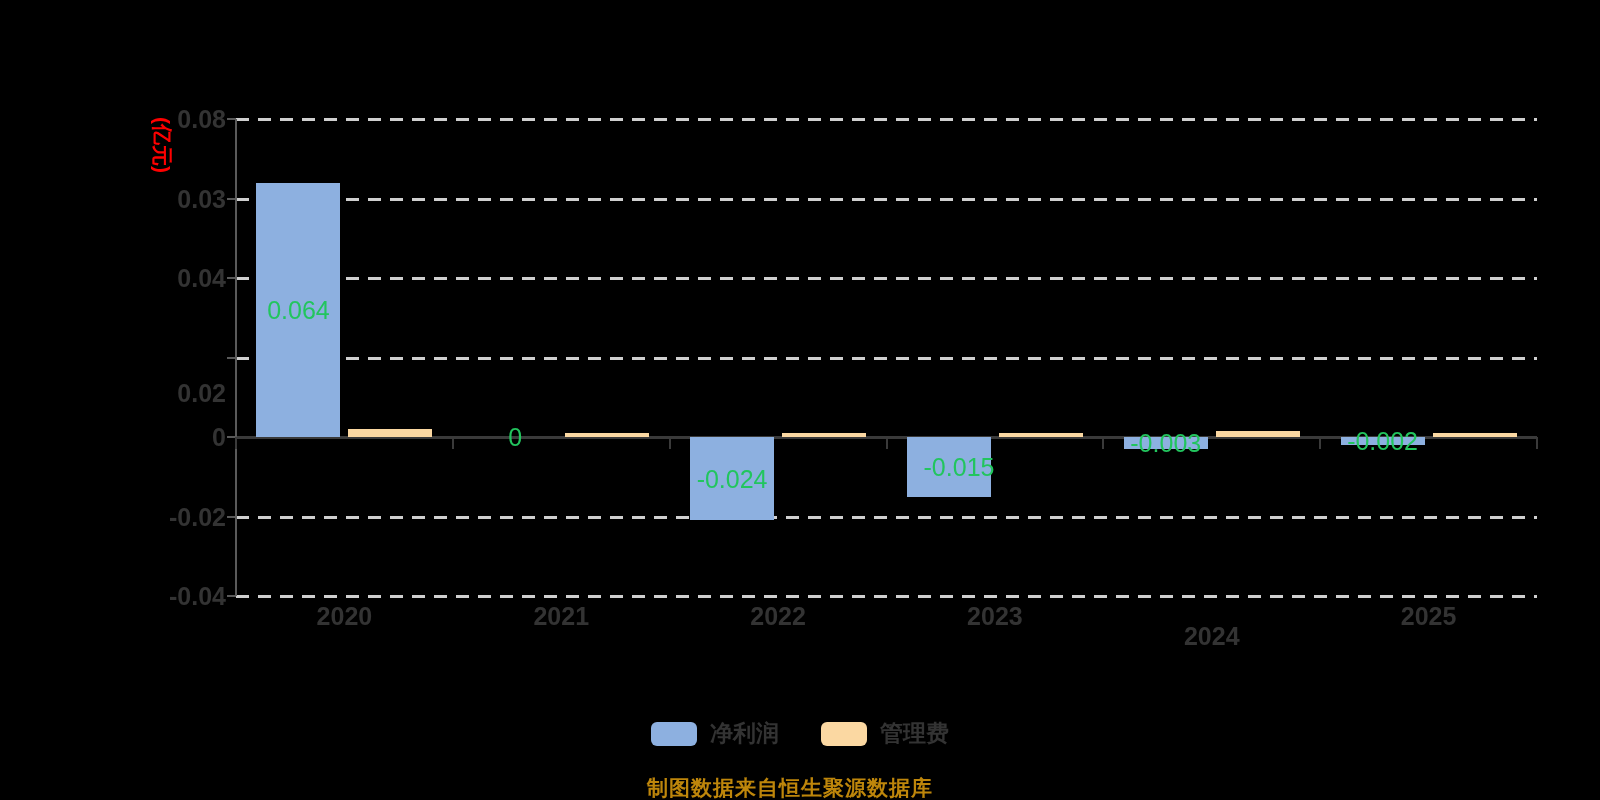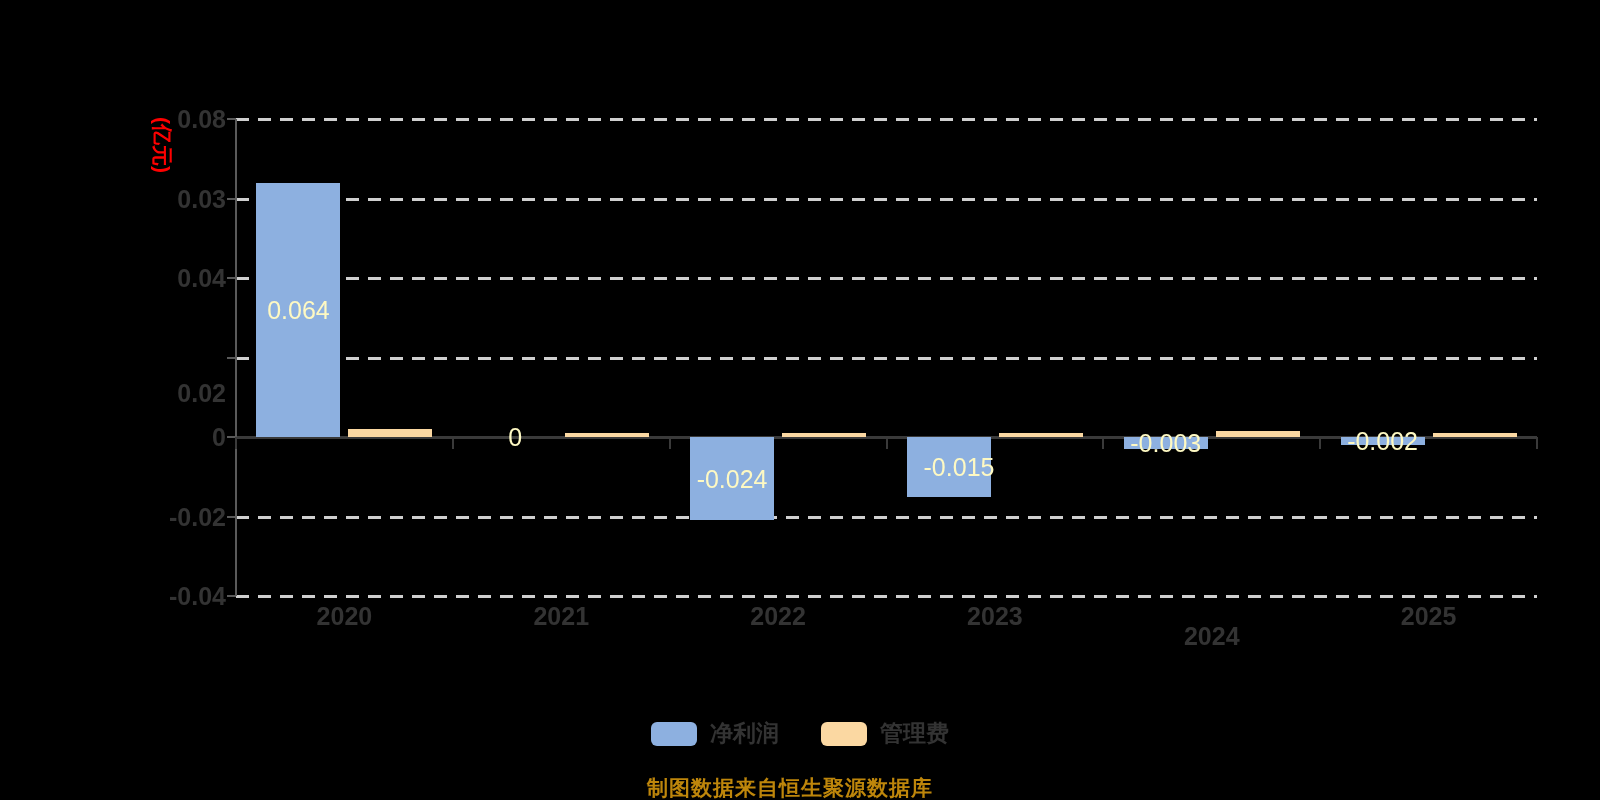--- a/index.html
+++ b/index.html
@@ -26,21 +26,21 @@
   .y-tick-label{
     position:absolute;width:90px;text-align:right;color:#333;
     font-size:25px;font-weight:600;line-height:26px;z-index:2;
   }
   .x-label{
     position:absolute;width:120px;text-align:center;color:#333;
     font-size:25px;font-weight:600;z-index:2;
   }
   .bar{position:absolute;z-index:2;}
   .bar-label{
-    position:absolute;width:120px;text-align:center;color:#fef9c3;
+    position:absolute;width:120px;text-align:center;color:#22c55e;
     font-size:25px;font-weight:400;line-height:26px;z-index:3;
   }
   .legend{
     position:absolute;top:718px;left:0;width:1600px;
     display:flex;justify-content:center;align-items:center;gap:42px;z-index:2;
   }
   .legend-item{display:flex;align-items:center;gap:13px;cursor:pointer;}
   .legend-swatch{width:46px;height:24px;border-radius:6px;}
   .legend-label{font-size:23px;font-weight:600;color:#333;font-family:Liberation Mono, monospace;}
   .footer-note{

